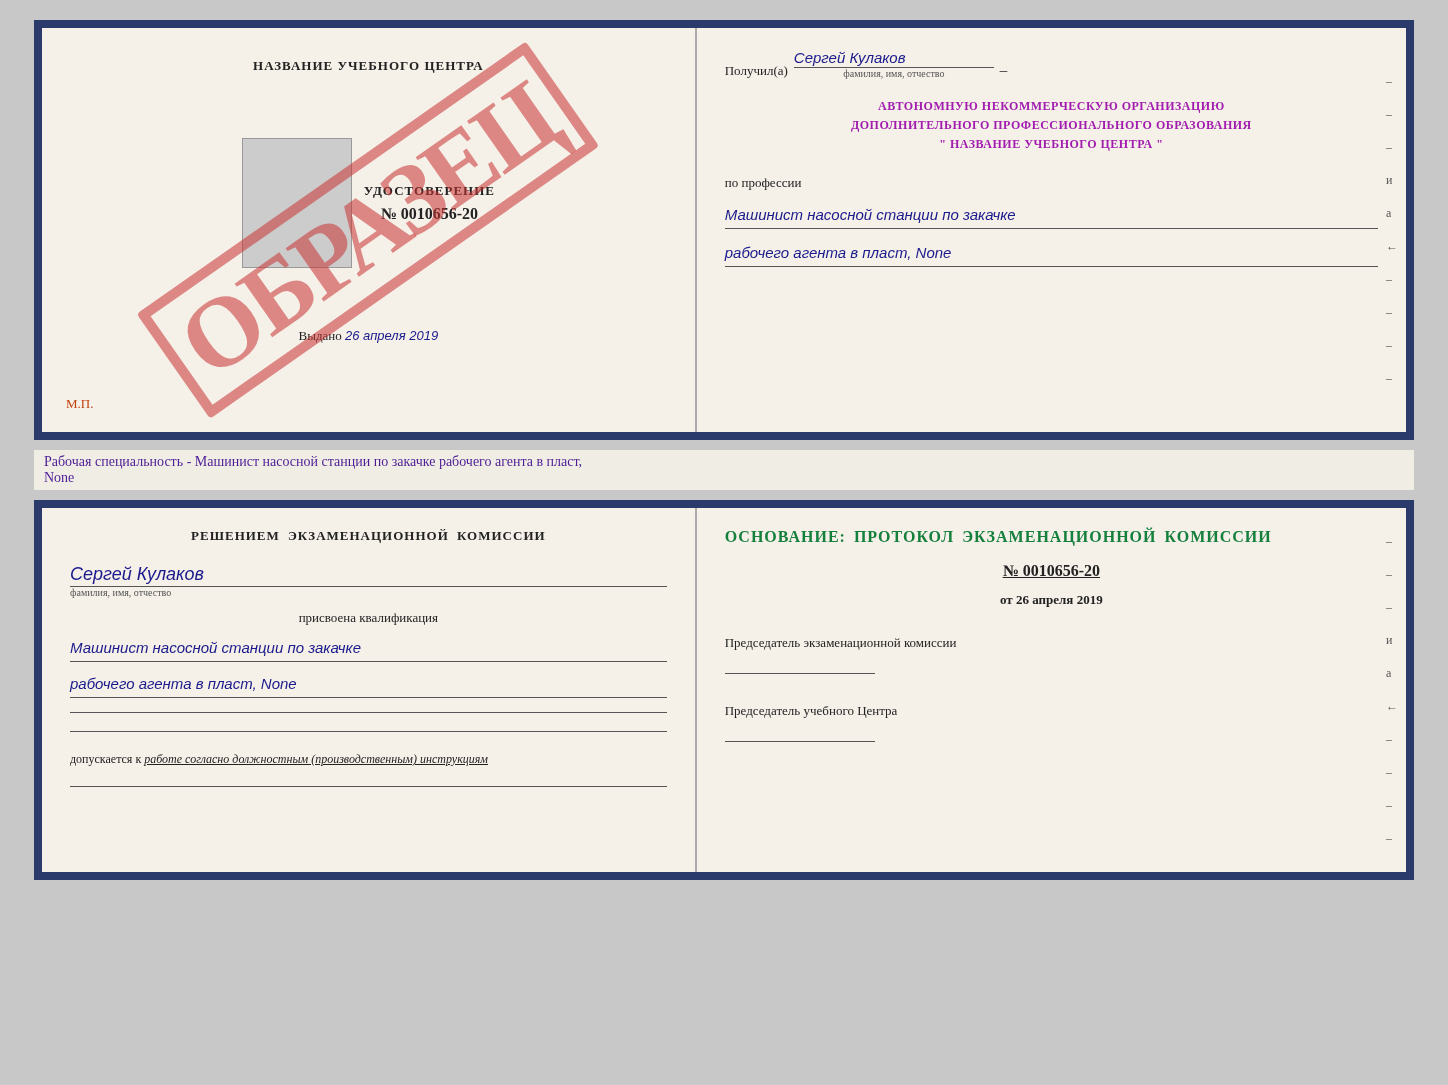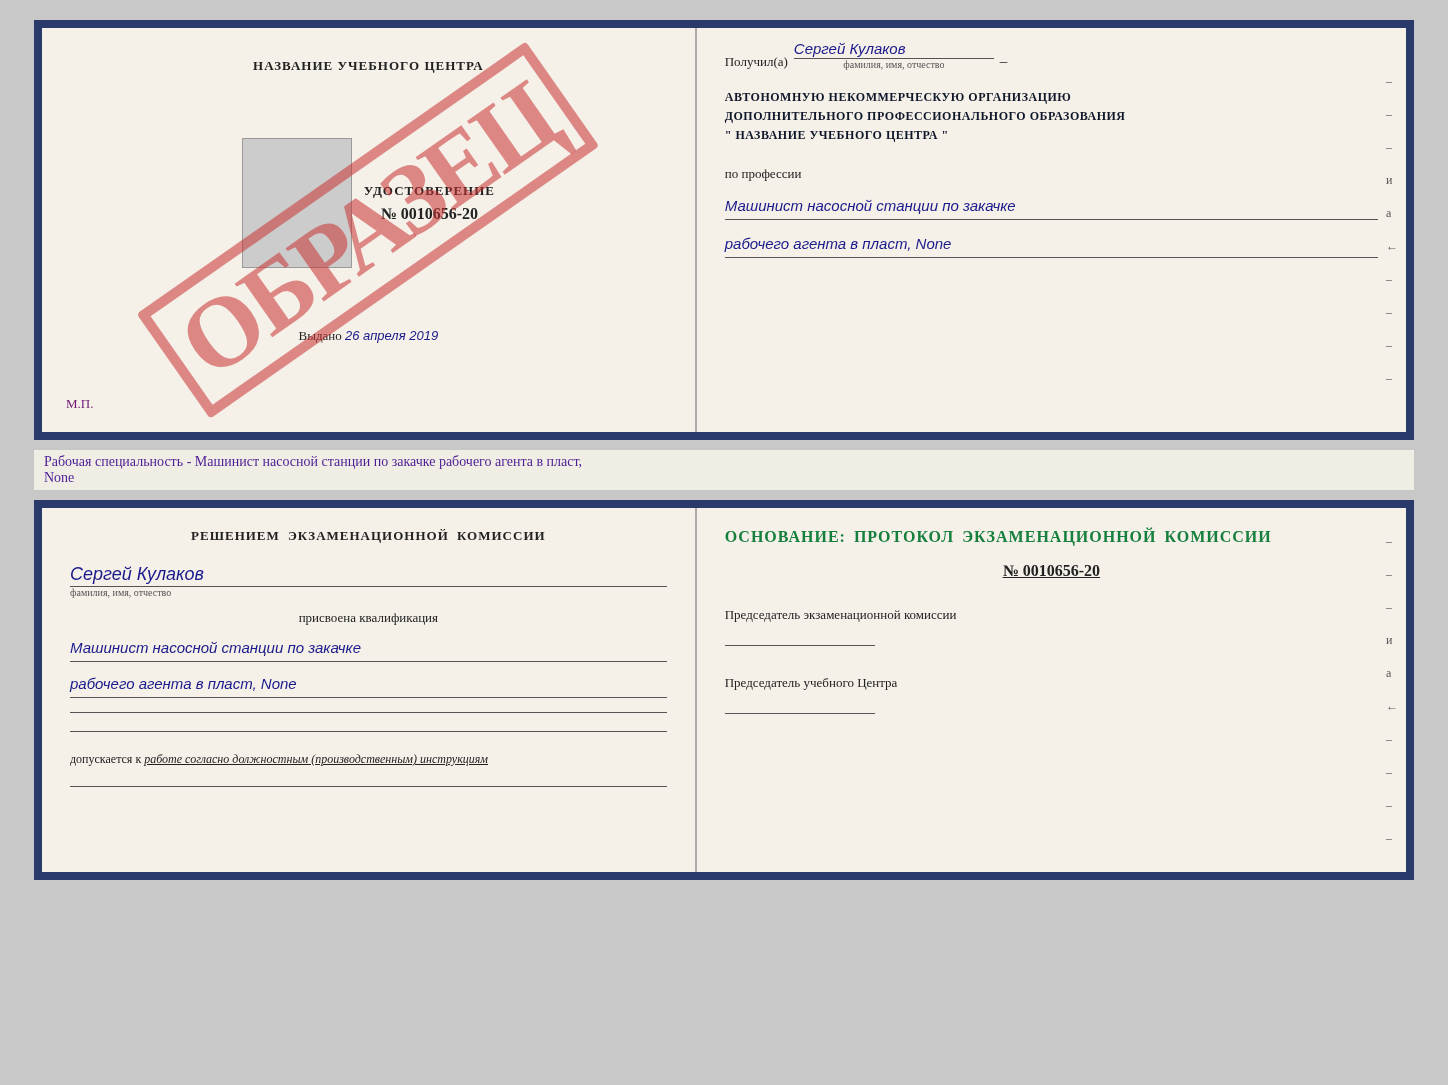--- a/index.html
+++ b/index.html
@@ -76,21 +76,21 @@
     .vydano-line {
       font-size: 13px;
       margin-top: 16px;
       color: #222;
     }
 
     .mp-line {
       font-size: 13px;
       margin-top: 8px;
       align-self: flex-start;
-      color: #701a75;
+      color: #c2410c;
     }
 
     
     .watermark {
       position: absolute;
       top: 50%;
       left: 50%;
       transform: translate(-50%, -50%) rotate(-35deg);
       font-size: 100px;
       font-weight: 900;
@@ -100,21 +100,21 @@
       white-space: nowrap;
       border: 10px solid rgba(200, 50, 50, 0.55);
       padding: 4px 12px;
       line-height: 1;
       border-radius: 4px;
     }
 
     
     .right-panel {
       width: 52%;
-      padding: 12px 28px;
+      padding: 21px 28px;
       display: flex;
       flex-direction: column;
       gap: 10px;
       position: relative;
     }
 
     .field-row {
       display: flex;
       align-items: flex-end;
       gap: 6px;
@@ -147,22 +147,23 @@
     .field-dash {
       font-size: 15px;
       color: #222;
     }
 
     .org-block {
       font-size: 12px;
       text-transform: uppercase;
       font-weight: bold;
       letter-spacing: 0.5px;
+      text-align: center;
       line-height: 1.6;
-      color: #0f172a;
+      color: #a21caf;
       margin-top: 8px;
     }
 
     .profession-label {
       font-size: 13px;
       color: #222;
       margin-top: 10px;
     }
 
     .profession-value {
@@ -440,20 +441,24 @@
     </div>
 
     <div style="border-bottom:1px solid #555; margin-top:10px;"></div>
   </div>
 
   <div class="bottom-right">
     <div class="osnov-title">Основание: протокол экзаменационной комиссии</div>
 
     <div class="protocol-number">№ 0010656-20</div>
 
+    <div class="date-line">
+      <span>от</span>
+      <span style="font-weight:bold;">26 апреля 2019</span>
+    </div>
 
     <div class="signature-block">
       <div>Председатель экзаменационной комиссии</div>
       <div class="sig-line">
         <div class="sig-underline"></div>
       </div>
     </div>
 
     <div class="signature-block" style="margin-top:16px;">
       <div>Председатель учебного Центра</div>

